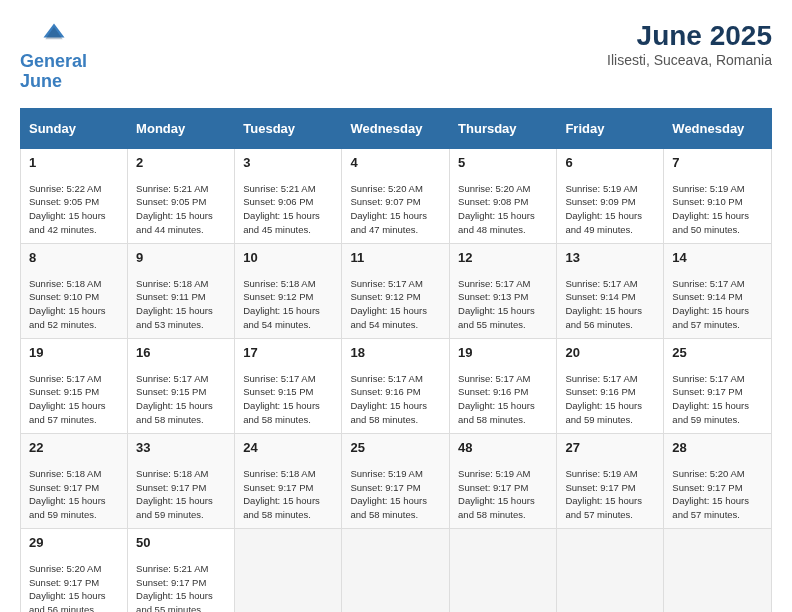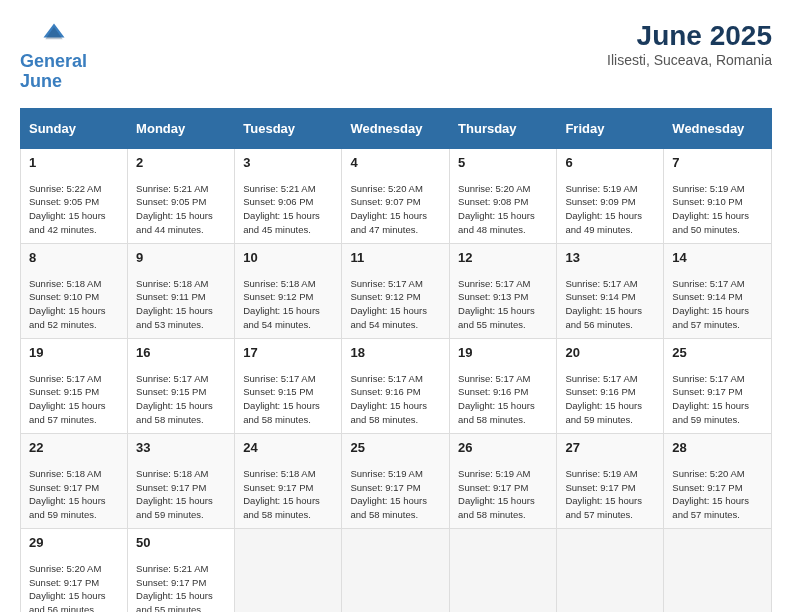--- a/index.html
+++ b/index.html
@@ -328,21 +328,21 @@
       </td>
         <td>
         <span class="day-num">25</span>
         <div class="day-info">
           Sunrise: 5:19 AM<br>
           Sunset: 9:17 PM<br>
           Daylight: 15 hours and 58 minutes.
         </div>
       </td>
         <td>
-        <span class="day-num">26</span>
+        <span class="day-num">48</span>
         <div class="day-info">
           Sunrise: 5:19 AM<br>
           Sunset: 9:17 PM<br>
           Daylight: 15 hours and 58 minutes.
         </div>
       </td>
         <td>
         <span class="day-num">27</span>
         <div class="day-info">
           Sunrise: 5:19 AM<br>

